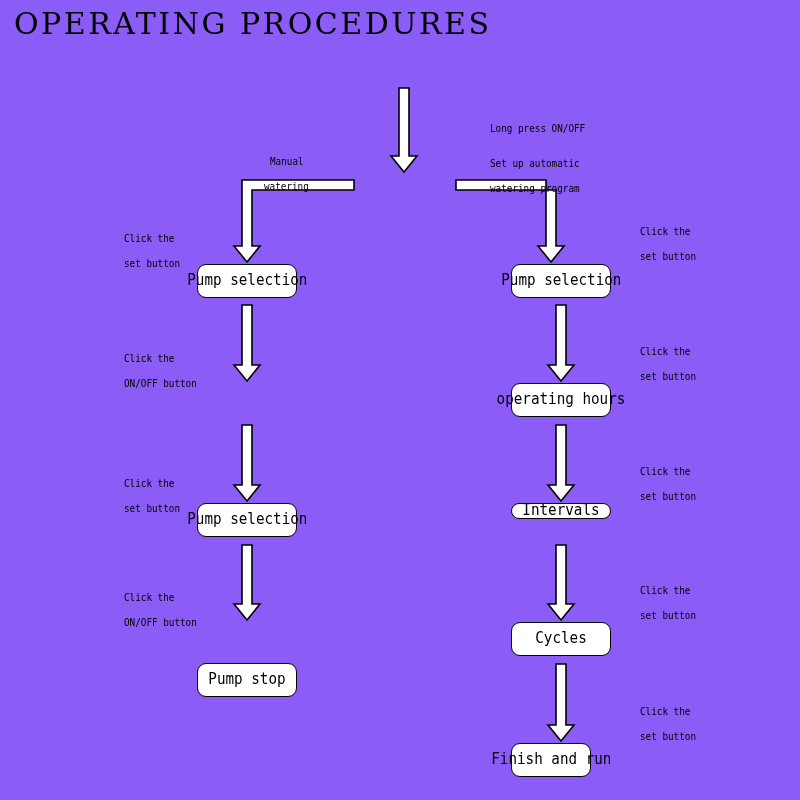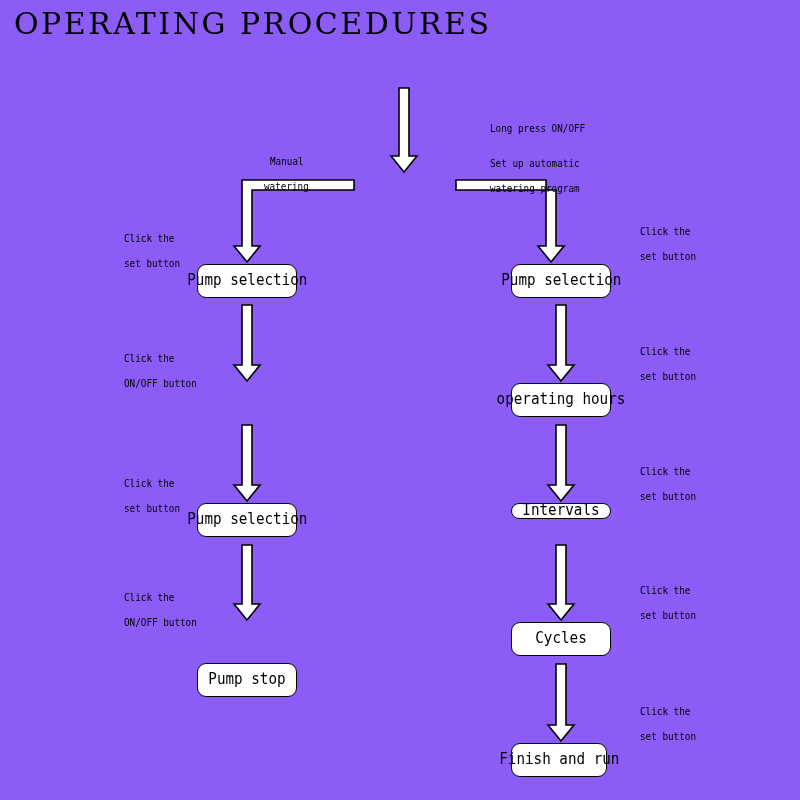--- a/index.html
+++ b/index.html
@@ -120,21 +120,21 @@
   </div>
 
   <div class="node" style="left:511px; top:503px; width:100px; height:16px;border-radius:9px;">
     <span>Intervals</span>
   </div>
 
   <div class="node" style="left:511px; top:622px; width:100px; height:34px;justify-content:center;">
     <span>Cycles</span>
   </div>
 
-  <div class="node" style="left:511px; top:743px; width:96px; height:34px;">
+  <div class="node" style="left:511px; top:743px; width:80px; height:34px;">
     <span>Finish and run</span>
   </div>
 
   <div class="edge-label" style="left:240px; top:144px;text-align:center;">
     <span>Manual</span><br>
     <span>watering</span>
   </div>
 
   <div class="edge-label" style="left:466px; top:111px;">
     <span>Long press ON/OFF</span>

